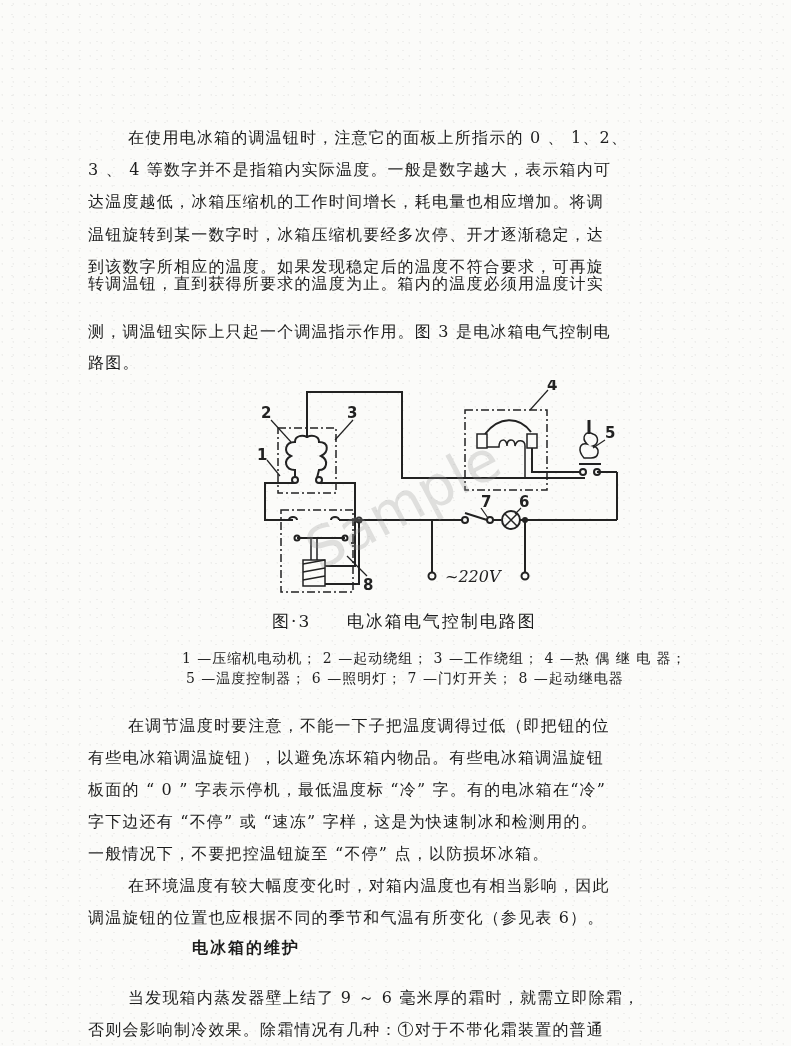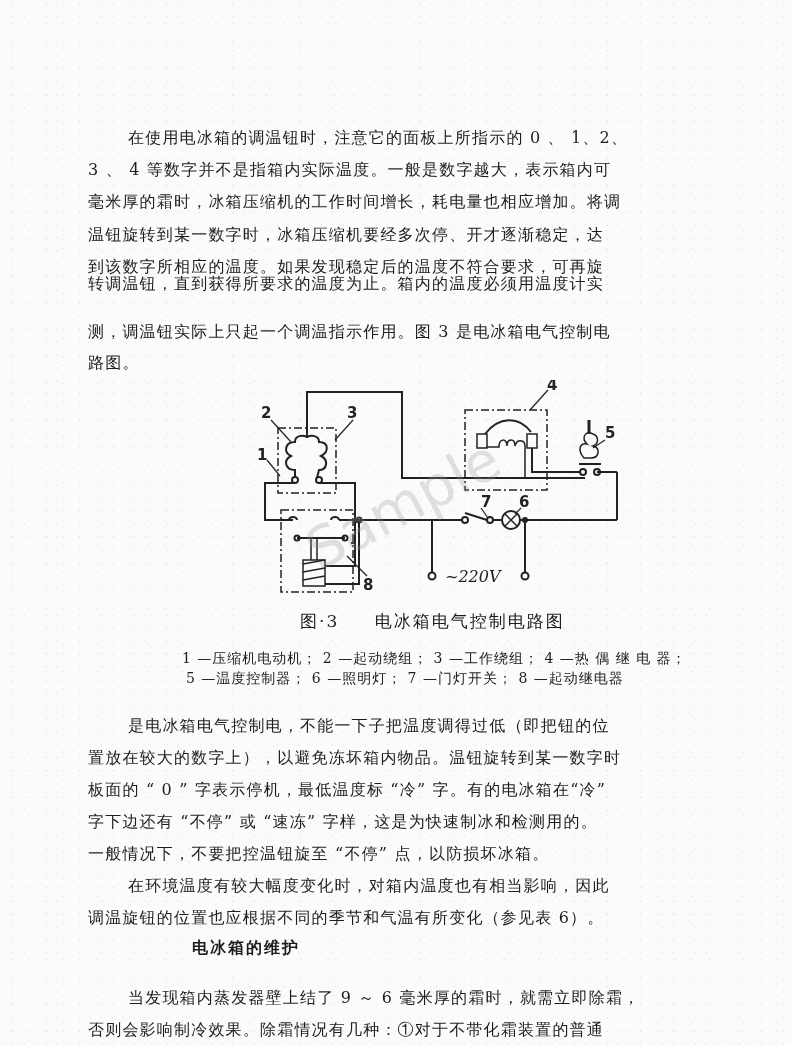--- a/index.html
+++ b/index.html
@@ -26,21 +26,21 @@
     line-height: 28px;
     letter-spacing: 1.2px;
     white-space: nowrap;
   }
   .indent { left: 128px; width: 580px; }
   .diagram { position: absolute; left: 255px; top: 380px; width: 370px; height: 220px; }
   .caption {
     position: absolute; left: 272px; top: 610px;
     font-size: 17px; letter-spacing: 2px;
   }
-  .caption .fig { margin-right: 28px; margin-left: 28px; }
+  .caption .fig { margin-right: 28px; }
   .legend {
     position: absolute; font-size: 14px; letter-spacing: 1px; white-space: nowrap;
   }
   .heading {
     position: absolute; left: 192px; top: 938px;
     font-family: "DejaVu Sans", "Liberation Sans", sans-serif;
     font-size: 16px; font-weight: bold; letter-spacing: 2px;
   }
   .watermark {
     position: absolute; left: 295px; top: 525px;
@@ -51,21 +51,21 @@
   }
 </style>
 </head>
 <body>
 
 <div class="noise"></div>
 
 <div>
   <div class="line indent" style="top:124px">在使用电冰箱的调温钮时，注意它的面板上所指示的 0 、 1、2、</div>
   <div class="line" style="top:156px">3 、 4 等数字并不是指箱内实际温度。一般是数字越大，表示箱内可</div>
-  <div class="line" style="top:188px">毫米厚的霜时，冰箱压缩机的工作时间增长，耗电量也相应增加。将调</div>
+  <div class="line" style="top:188px">达温度越低，冰箱压缩机的工作时间增长，耗电量也相应增加。将调</div>
   <div class="line" style="top:221px">温钮旋转到某一数字时，冰箱压缩机要经多次停、开才逐渐稳定，达</div>
   <div class="line" style="top:253px">到该数字所相应的温度。如果发现稳定后的温度不符合要求，可再旋</div>
   <div class="line" style="top:270px">转调温钮，直到获得所要求的温度为止。箱内的温度必须用温度计实</div>
   <div class="line" style="top:318px">测，调温钮实际上只起一个调温指示作用。图 3 是电冰箱电气控制电</div>
   <div class="line" style="top:349px">路图。</div>
 </div>
 
 <div class="diagram">
   <svg width="370" height="220" viewBox="0 0 370 220" fill="none" stroke="#222" stroke-width="2">
 
@@ -150,22 +150,22 @@
 <div class="watermark">Sample</div>
 
 <div class="caption">
   <span class="fig">图·3</span>
   <span>电冰箱电气控制电路图</span>
 </div>
 <div class="legend" style="left:150px; top:650px;margin-left:32px;">1 —压缩机电动机； 2 —起动绕组； 3 —工作绕组； 4 —热 偶 继 电 器；</div>
 <div class="legend" style="left:186px; top:670px;">5 —温度控制器； 6 —照明灯； 7 —门灯开关； 8 —起动继电器</div>
 
 <div>
-  <div class="line indent" style="top:712px">是电冰箱电气控制电，不能一下子把温度调得过低（即把钮的位</div>
-  <div class="line" style="top:744px">置放在较大的数字上），以避免冻坏箱内物品。温钮旋转到某一数字时</div>
+  <div class="line indent" style="top:712px">在调节温度时要注意，不能一下子把温度调得过低（即把钮的位</div>
+  <div class="line" style="top:744px">有些电冰箱调温旋钮），以避免冻坏箱内物品。有些电冰箱调温旋钮</div>
   <div class="line" style="top:776px">板面的 “ 0 ” 字表示停机，最低温度标 “冷” 字。有的电冰箱在“冷”</div>
   <div class="line" style="top:808px">字下边还有 “不停” 或 “速冻” 字样，这是为快速制冰和检测用的。</div>
   <div class="line" style="top:840px">一般情况下，不要把控温钮旋至 “不停” 点，以防损坏冰箱。</div>
 </div>
 
 <div>
   <div class="line indent" style="top:872px">在环境温度有较大幅度变化时，对箱内温度也有相当影响，因此</div>
   <div class="line" style="top:904px">调温旋钮的位置也应根据不同的季节和气温有所变化（参见表 6）。</div>
 </div>
 

